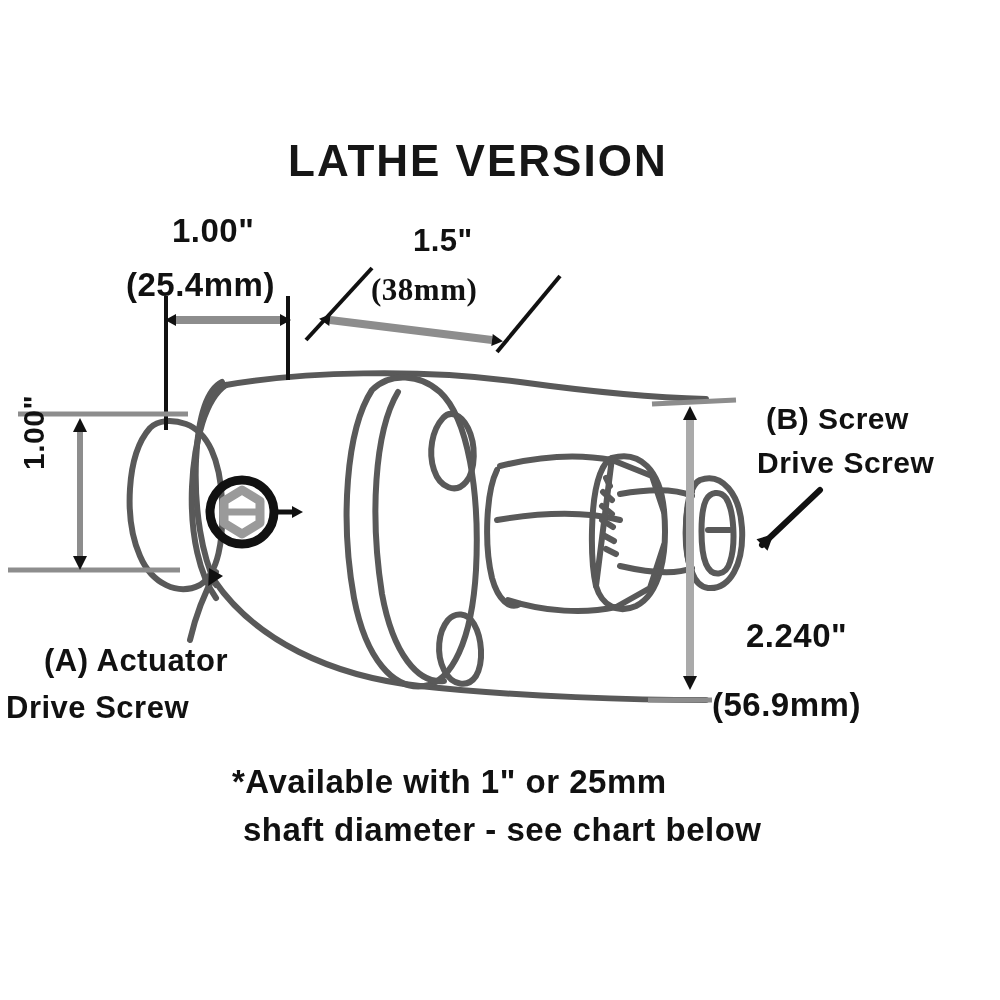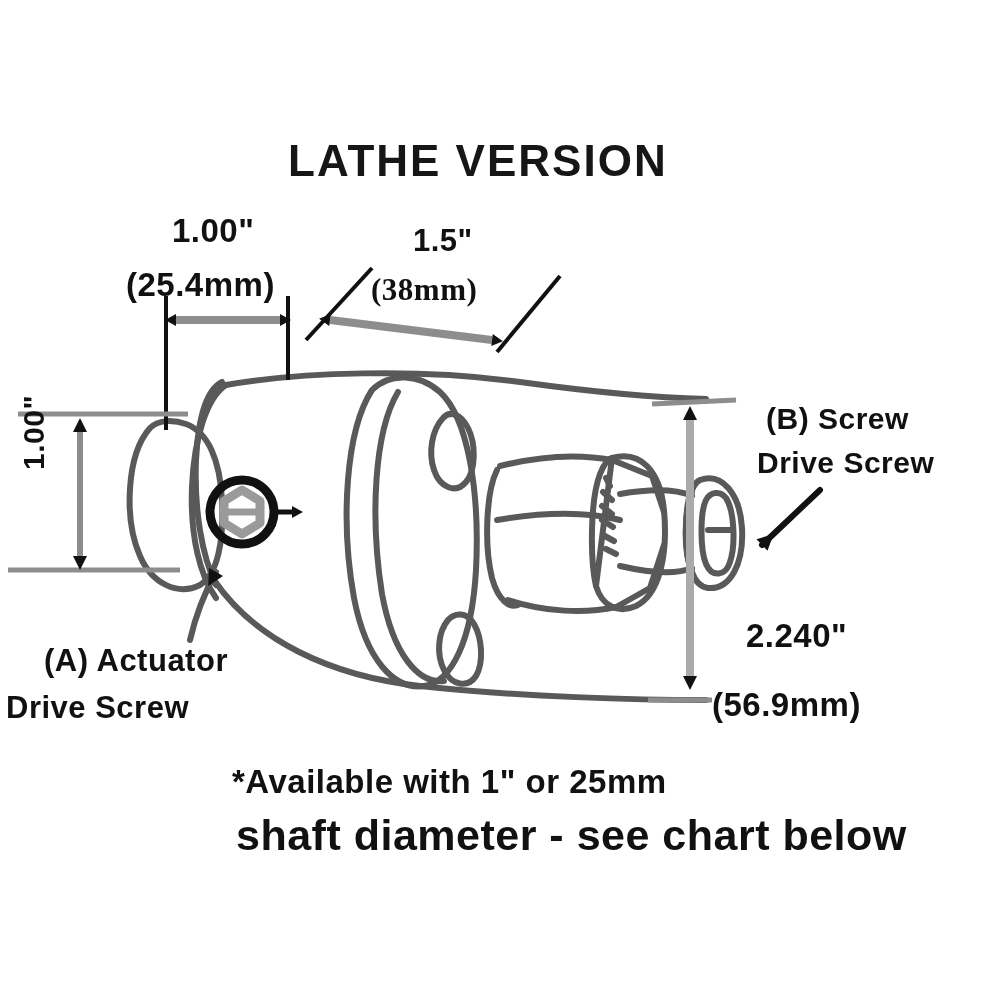--- a/index.html
+++ b/index.html
@@ -98,23 +98,23 @@
     left: 6px;
     top: 692px;
     font-size: 31px;
   }
   #note-line1 {
     left: 232px;
     top: 765px;
     font-size: 33px;
   }
   #note-line2 {
-    left: 236px;
+    left: 243px;
     top: 813px;
-    font-size: 43px;
+    font-size: 33px;
   }
 </style>
 </head>
 <body>
 
 <div id="page">
 
   <svg id="diagram-svg" viewBox="0 0 1000 1000">
 
     <defs>

